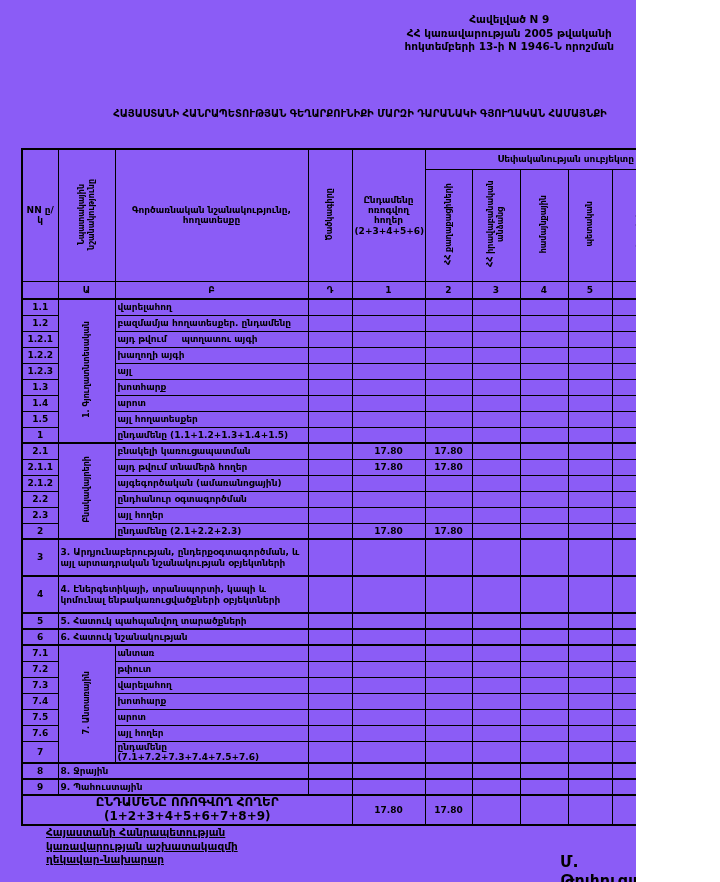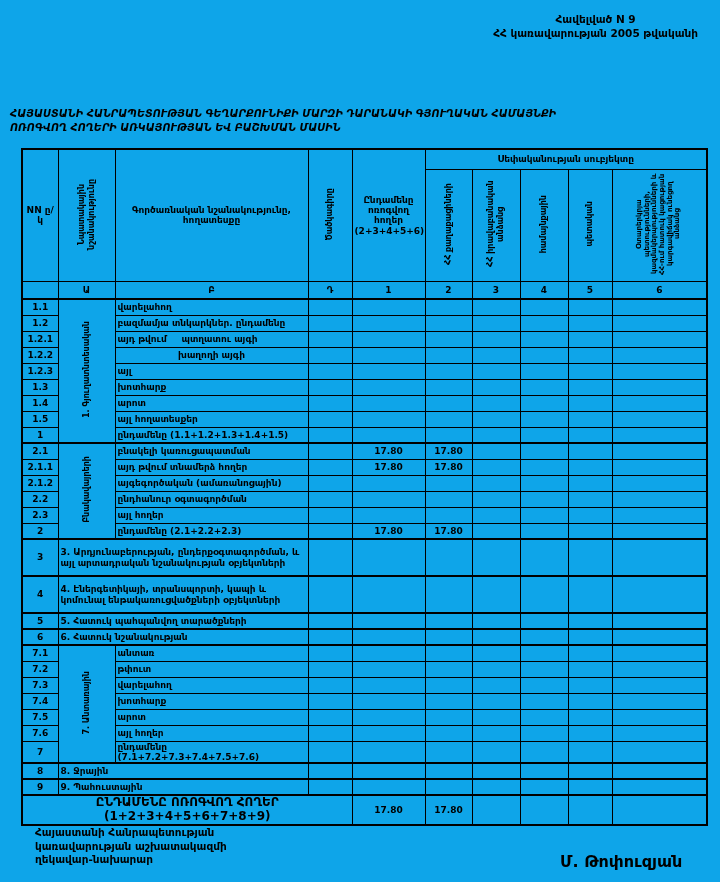--- a/index.html
+++ b/index.html
@@ -3,33 +3,33 @@
 <meta charset="utf-8">
 <style>
   html,body { margin:0; padding:0; }
   body {
     width:720px; height:882px;
     background:#ffffff;
     font-family:"DejaVu Sans", sans-serif;
     color:#000;
     -webkit-font-smoothing:none;
   }
-  .page { position:relative; width:720px; height:882px; background:#0ea5e9; overflow:hidden; }
+  .page { position:relative; width:600px; height:882px; background:#8b5cf6; overflow:hidden;padding-left:36px; }
 
   .annex {
     position:absolute; top:13px; right:22px;
     text-align:center; font-size:10.5px; font-weight:bold; line-height:1.3;
   }
   .doc-title {
     position:absolute; top:84px; left:0; width:100%;
     text-align:center; font-size:13px; font-weight:bold; letter-spacing:7px;
   }
   .doc-subtitle {
     position:absolute; top:107px; left:10px; width:700px;
-    text-align:left; font-size:10px; font-weight:bold; line-height:1.35;font-style:italic;
+    text-align:center; font-size:10px; font-weight:bold; line-height:1.35;
   }
 
   table.report-table {
     position:absolute; top:148px; left:21px;
     width:686px; border-collapse:collapse; table-layout:fixed;
     border:2px solid #000;
   }
   .report-table td {
     border:1px solid #000;
     font-size:9px; font-weight:bold;
@@ -52,51 +52,51 @@
     display:inline-block;
     writing-mode:vertical-rl;
     transform:rotate(180deg);
     font-size:8px; line-height:1.2;
     max-height:106px;
     white-space:normal;
   }
   .vtext.small { font-size:7px; line-height:1.1; }
   td.nn { text-align:center; }
   td.label { text-align:left;margin-top:24px; }
-  td.label.center { text-align:center; }
+  td.label.center { }
   td.label.split { }
   td.label.split .l2 { float:right; margin-right:48px; }
   td.val { text-align:center; }
   td.total-label { text-align:center; font-size:12px; }
   td.code-cell { }
   td.group { padding:0; }
 
   .footer-left {
-    position:absolute; left:35px; top:826px;
-    font-size:10.5px; font-weight:bold; line-height:1.3;
+    position:absolute; left:46px; top:826px;
+    font-size:10.5px; font-weight:bold; line-height:1.3;text-decoration:underline;
   }
   .signature {
     position:absolute; left:560px; top:852px;
     font-size:16px; font-weight:bold;
   }
 </style>
 </head>
 <body>
 
 <div class="page">
 
   <div class="annex">
     <div>Հավելված N 9</div>
     <div>ՀՀ կառավարության 2005 թվականի</div>
+    <div>հոկտեմբերի 13-ի N 1946-Ն որոշման</div>
   </div>
 
 
   <div class="doc-subtitle">
     <div>ՀԱՅԱՍՏԱՆԻ ՀԱՆՐԱՊԵՏՈՒԹՅԱՆ ԳԵՂԱՐՔՈՒՆԻՔԻ ՄԱՐԶԻ ԴԱՐԱՆԱԿԻ ԳՅՈՒՂԱԿԱՆ ՀԱՄԱՅՆՔԻ</div>
-    <div>ՈՌՈԳՎՈՂ ՀՈՂԵՐԻ ԱՌԿԱՅՈՒԹՅԱՆ ԵՎ ԲԱՇԽՄԱՆ ՄԱՍԻՆ</div>
   </div>
 
   <table class="report-table">
     <colgroup>
       <col style="width:36px">
         <col style="width:57px">
         <col style="width:193px">
         <col style="width:44px">
       <col style="width:73px">
         <col style="width:47px">
@@ -142,21 +142,21 @@
           <td class="code-cell"></td>
           <td class="val"></td>
           <td class="val"></td>
           <td class="val"></td>
           <td class="val"></td>
           <td class="val"></td>
           <td class="val"></td>
         </tr>
         <tr>
           <td class="nn">1.2</td>
-          <td class="label">բազմամյա տնկարկներ. ընդամենը</td>
+          <td class="label">բազմամյա հողատեսքեր. ընդամենը</td>
           <td class="code-cell"></td>
           <td class="val"></td>
           <td class="val"></td>
           <td class="val"></td>
           <td class="val"></td>
           <td class="val"></td>
           <td class="val"></td>
         </tr>
         <tr>
           <td class="nn">1.2.1</td>

